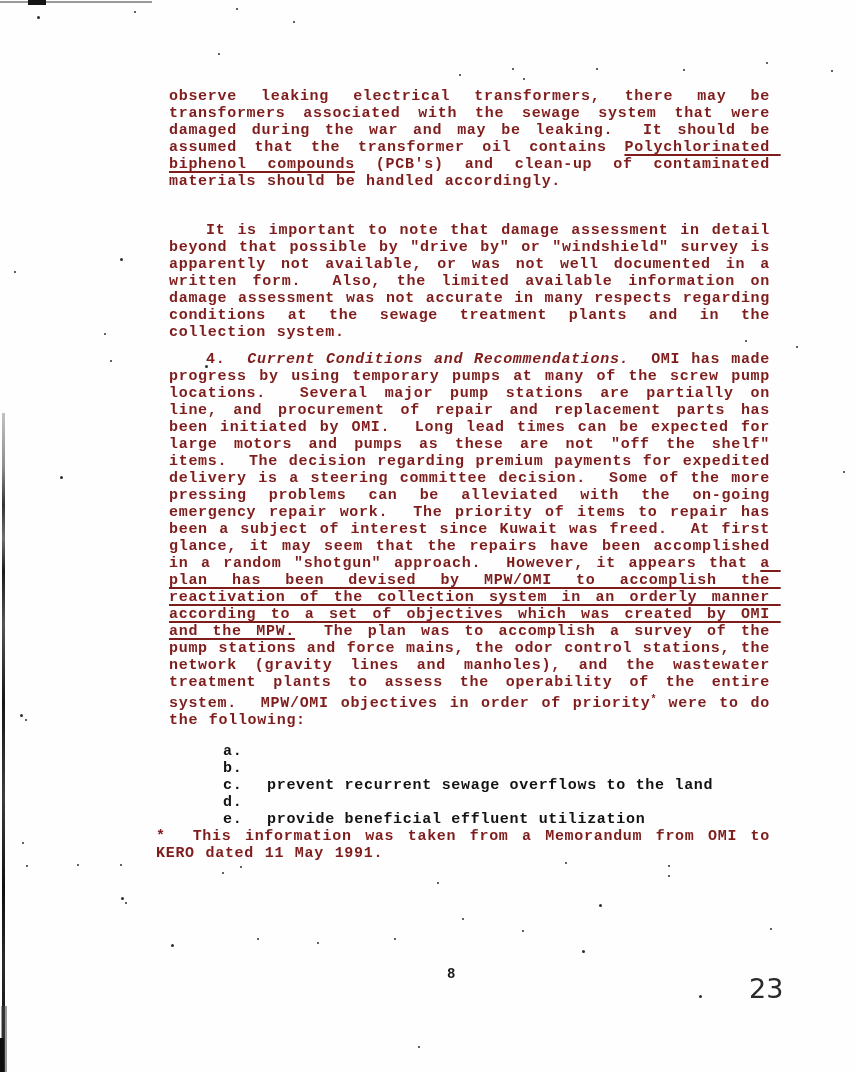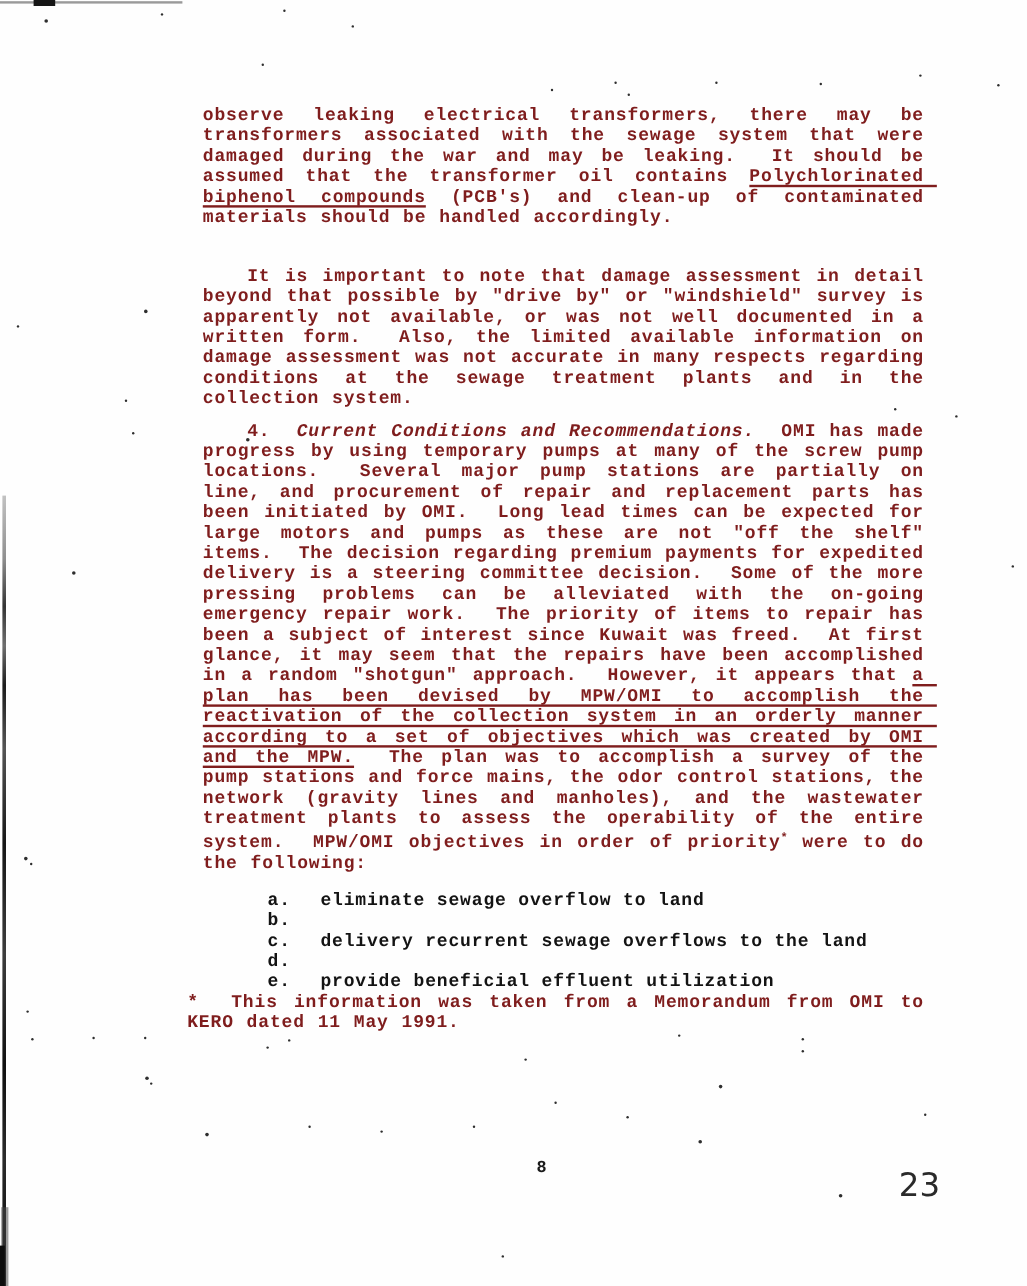--- a/index.html
+++ b/index.html
@@ -149,28 +149,27 @@
 
     <p class="tw"><span>observe leaking electrical transformers, there may be transformers associated with the sewage system that were damaged during the war and may be leaking.  It should be assumed that the transformer oil contains </span><span class="u">Polychlorinated biphenol compounds</span><span> (PCB's) and clean-up of contaminated materials should be handled accordingly.</span></p>
 
     <p class="tw indent gap-p2"><span>It is important to note that damage assessment in detail beyond that possible by "drive by" or "windshield" survey is apparently not available, or was not well documented in a written form.  Also, the limited available information on damage assessment was not accurate in many respects regarding conditions at the sewage treatment plants and in the collection system.</span></p>
 
     <p class="tw indent gap-sec4"><span>4.  </span><span class="i">Current Conditions and Recommendations.</span><span>  OMI has made progress by using temporary pumps at many of the screw pump locations.  Several major pump stations are partially on line, and procurement of repair and replacement parts has been initiated by OMI.  Long lead times can be expected for large motors and pumps as these are not "off the shelf" items.  The decision regarding premium payments for expedited delivery is a steering committee decision.  Some of the more pressing problems can be alleviated with the on-going emergency repair work.  The priority of items to repair has been a subject of interest since Kuwait was freed.  At first glance, it may seem that the repairs have been accomplished in a random "shotgun" approach.  However, it appears that </span><span class="u">a plan has been devised by MPW/OMI to accomplish the reactivation of the collection system in an orderly manner according to a set of objectives which was created by OMI and the MPW.</span><span>  The plan was to accomplish a survey of the pump stations and force mains, the odor control stations, the network (gravity lines and manholes), and the wastewater treatment plants to assess the operability of the entire system.  MPW/OMI objectives in order of priority</span><span class="sup">*</span><span> were to do the following:</span></p>
 
     <div class="obj-list">
       <div class="obj-item">
           <span class="obj-letter">a.</span>
-          <span>eliminate sewage overflow to land</span>
         </div>
       <div class="obj-item">
           <span class="obj-letter">b.</span>
         </div>
       <div class="obj-item">
           <span class="obj-letter">c.</span>
-          <span>delivery recurrent sewage overflows to the land</span>
+          <span>prevent recurrent sewage overflows to the land</span>
         </div>
       <div class="obj-item">
           <span class="obj-letter">d.</span>
         </div>
       <div class="obj-item">
           <span class="obj-letter">e.</span>
           <span>provide beneficial effluent utilization</span>
         </div>
     </div>
 

